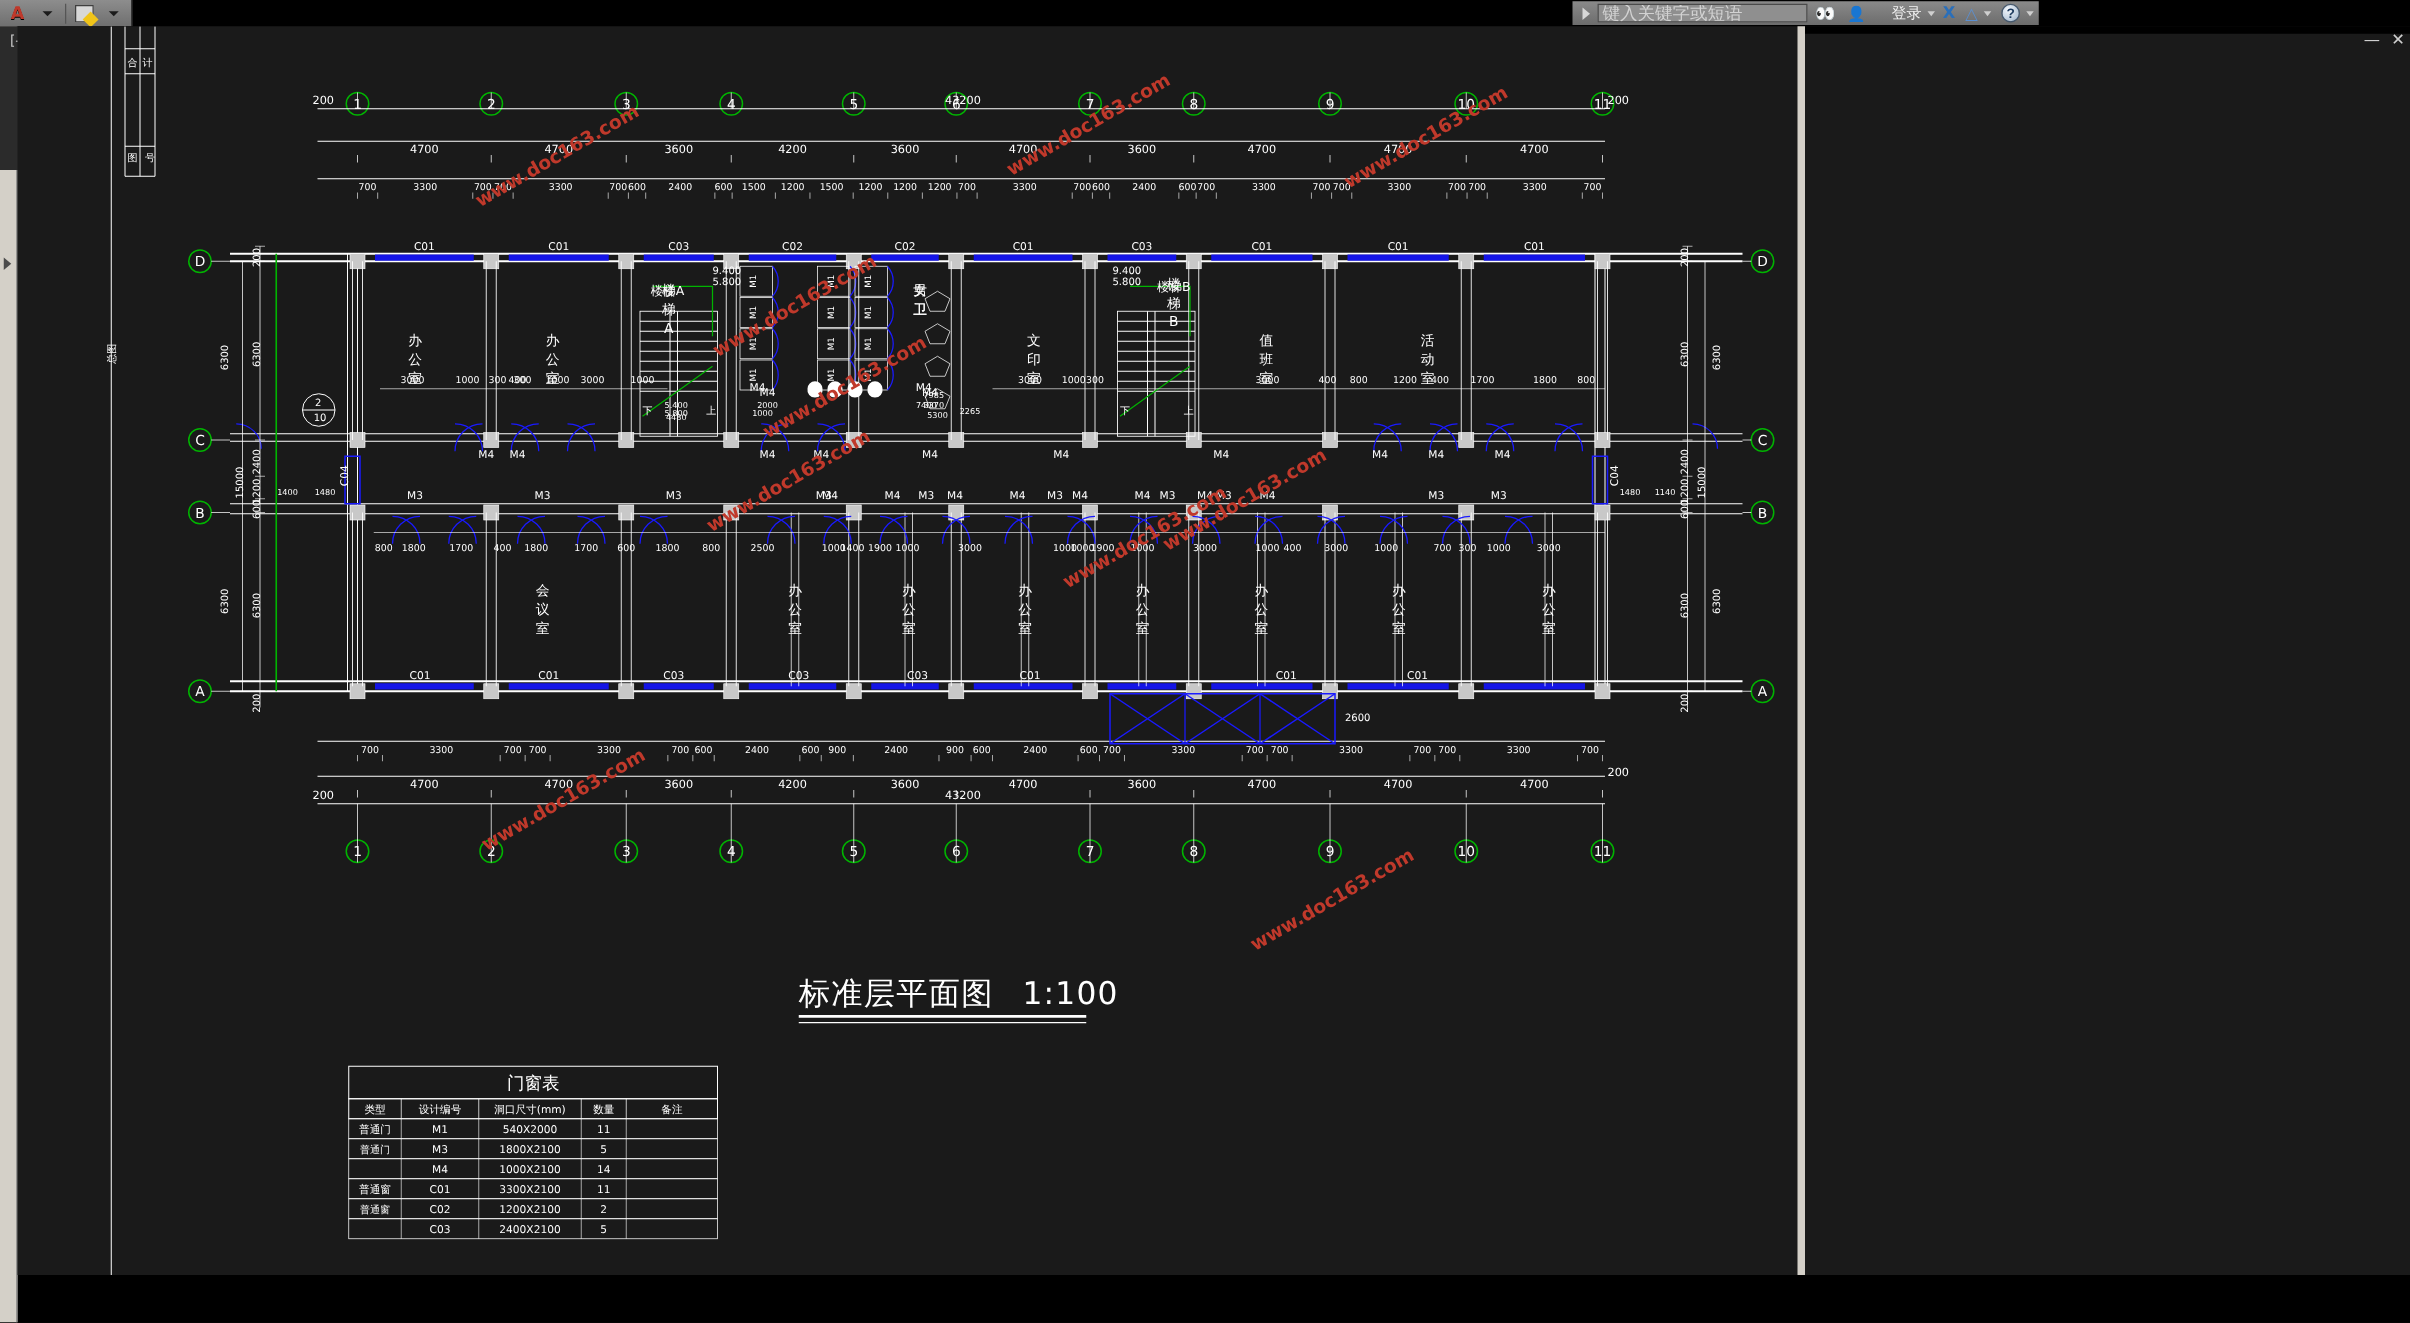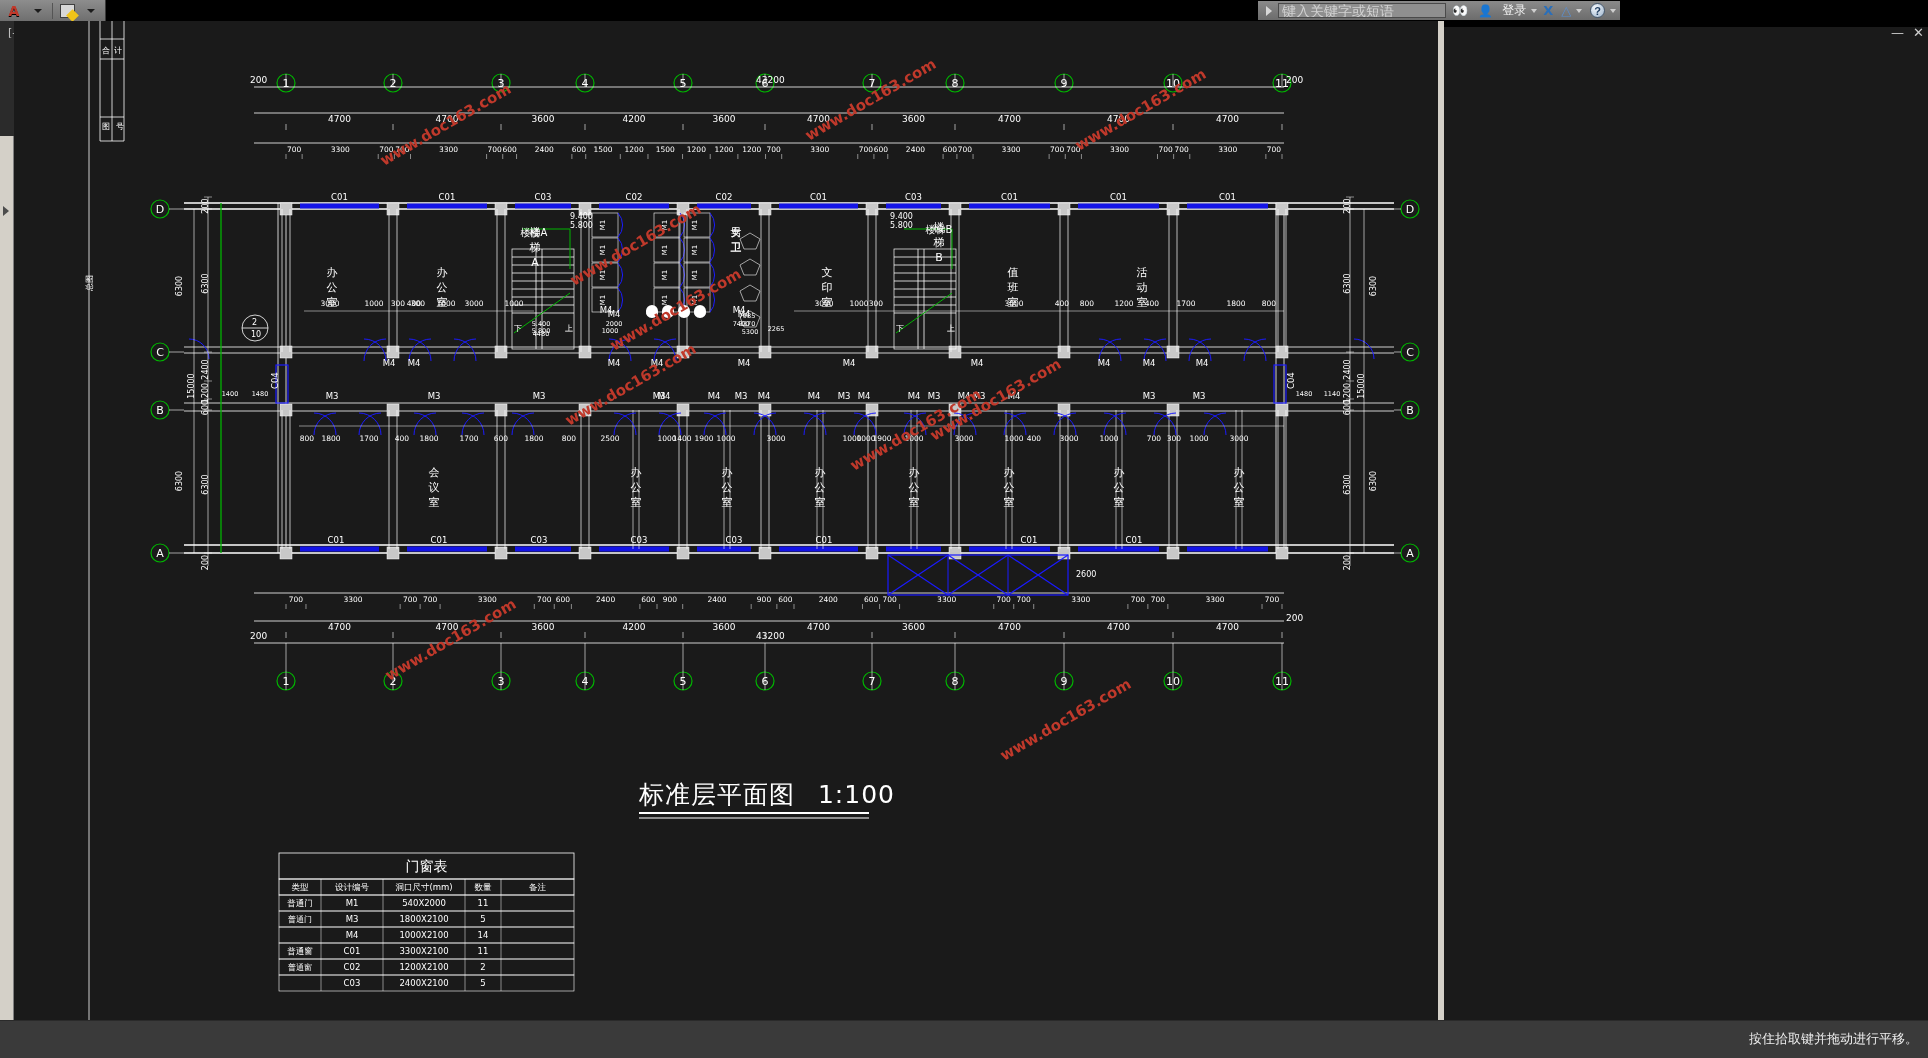--- a/index.html
+++ b/index.html
@@ -57,21 +57,21 @@
   }
   .search-box {
     width: 168px; height: 15px; background: #8f8f8f;
     border: 1px solid #4a4a4a;
     color: #d2d2d2; font-size: 14px; line-height: 14px;
     padding: 0 3px; font-family: "DejaVu Sans", sans-serif;
     white-space: nowrap; overflow: hidden;
   }
   .binoc { font-size: 13px; color: #e8e8e8; margin: 0 6px; line-height: 1; }
   .person { font-size: 12px; color: #dcdcdc; margin-left: 4px; }
-  .signin { color: #f2f2f2; font-size: 12px; margin-left: 9px; }
+  .signin { color: #f2f2f2; font-size: 12px; margin-left: 20px; }
   .x-ico { color: #2a6fba; font-weight: bold; font-size: 13px;
     font-family: "DejaVu Sans", sans-serif; margin-left: 6px; }
   .tri-ico { color: #5b8fd0; font-size: 13px; margin-left: 8px; }
   .help-ico {
     width: 15px; height: 15px; border-radius: 50%;
     background: radial-gradient(circle at 35% 30%, #f2f6fb, #9db4cc);
     border: 1px solid #46596e; color: #1c3a5e; font-size: 11px;
     font-weight: bold; display: flex; align-items: center;
     justify-content: center; margin-left: 8px;
   }
@@ -1128,16 +1128,13 @@
     </svg>
   </div>
 
   <div class="vtabs"></div>
   <div class="docbar"></div>
   <div class="winctl">
     <span>—</span>
     <span>✕</span>
   </div>
 
-  <div class="statusbar">
-    <div class="status-text">按住拾取键并拖动进行平移。</div>
-  </div>
 </div>
 
 </body></html>

